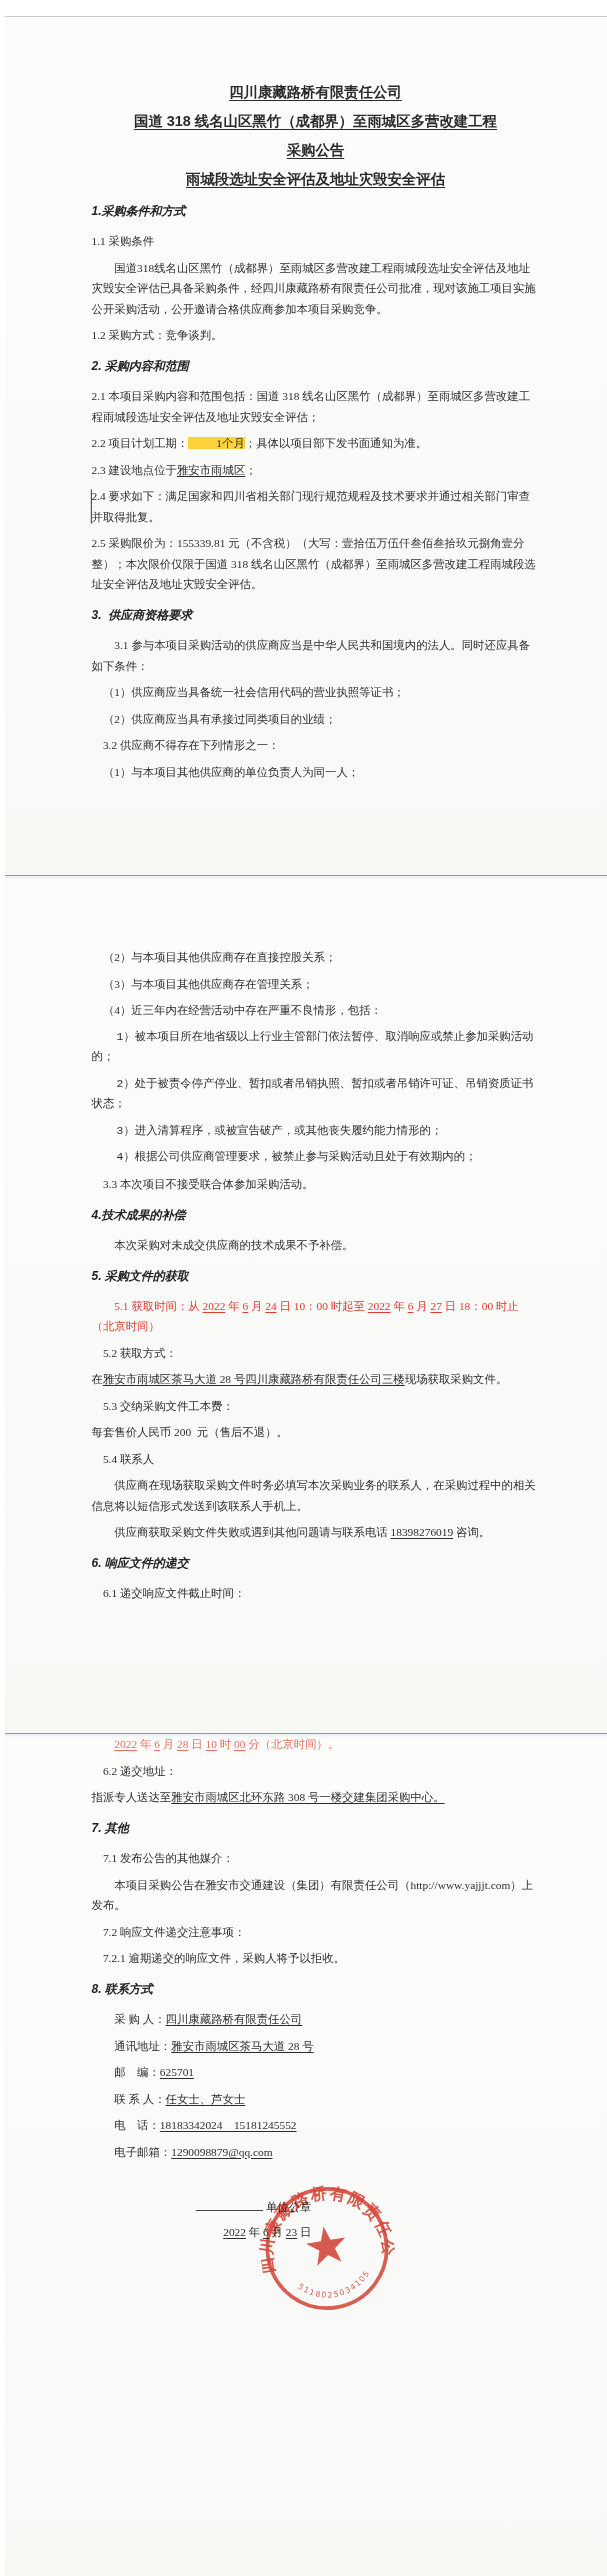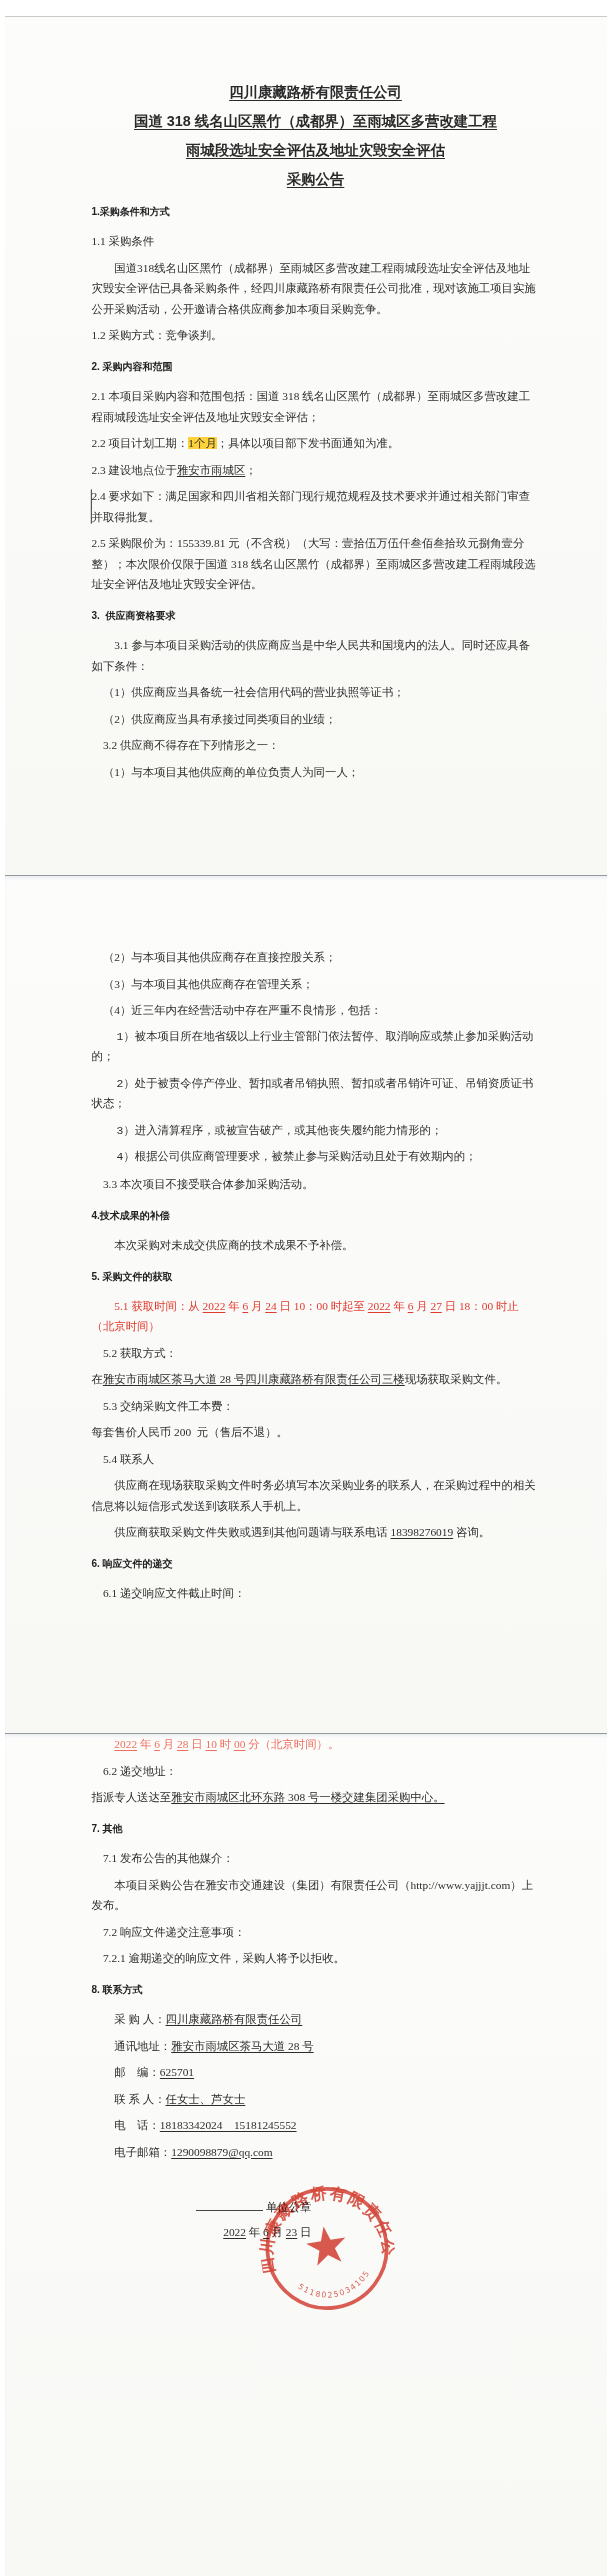--- a/index.html
+++ b/index.html
@@ -15,36 +15,36 @@
   }
   .page-1 { height:859px; border-top:0.8px solid #c9cbcb; padding-top:65px; }
   .page-2 { height:858px; border-top:1.5px solid #969a9e; padding-top:71px;
             box-shadow:inset 0 3px 4.6px -2.3px #dfe5e9; }
   .page-3 { height:859px; border-top:1.5px solid #969a9e; 
             box-shadow:inset 0 3px 4.6px -2.3px #dfe5e9; }
   .content { padding:0 72px 0 87px; font-size:11.4px; line-height:20.5px; }
   .content p { margin:0 0 6px 0; white-space:pre-wrap; }
   .h {
     font-family:"Liberation Sans","DejaVu Sans",sans-serif;
-    font-weight:700; font-size:10px; line-height:21px;
-    margin:10.6px 0 9px 0 !important; color:#222;
+    font-weight:700; font-size:12px; line-height:21px;
+    margin:10.6px 0 9px 0 !important; color:#222;font-style:italic;
   }
   .title-block { text-align:center; margin-bottom:12px; }
   .title-block p {
     font-family:"Liberation Sans","DejaVu Sans",sans-serif;
     font-weight:700; font-size:14.4px; line-height:20px; margin:0 0 9px 0;
     text-decoration:underline; text-underline-offset:3px; color:#2a2a2a;
     white-space:pre-wrap;
   }
   .ind  { text-indent:2em; }
   .ind1 { padding-left:1em; }
   .sub  { text-indent:2.2em;font-family:Liberation Mono, monospace; }
   .bold { font-weight:400; }
   .u    { text-decoration:underline; text-underline-offset:2.3px; }
-  .hl   { background:#fdd23a; text-underline-offset:2.3px; }
+  .hl   { background:#fdd23a; text-underline-offset:2.3px;padding-left:28px; }
   .red  { color:#e23a2e; }
   .red-light { color:#ee6f60; }
   .revbar { box-shadow:-4.6px 0 0 -3.4px #555; }
   .contact-row { margin:0 0 6px 0; padding-left:2em; white-space:pre-wrap; }
   .contact-row .val { text-decoration:underline; text-underline-offset:2.3px; }
   .sign-row { text-align:right; margin:35px 228px 4.6px 0; white-space:pre-wrap; }
   .sign-line { display:inline-block; width:67px; border-bottom:0.8px solid #444;
                height:10.6px; margin-right:3px; vertical-align:baseline; }
   .date-row { text-align:right; margin:0 228px 0 0; white-space:pre-wrap; }
   .seal {
@@ -56,22 +56,22 @@
 </head>
 <body>
 
 <div id="doc">
 
   <div class="page page-1">
     <div class="content">
       <div class="title-block">
         <p>四川康藏路桥有限责任公司</p>
         <p>国道 318 线名山区黑竹（成都界）至雨城区多营改建工程</p>
+        <p>采购公告</p>
         <p>雨城段选址安全评估及地址灾毁安全评估</p>
-        <p>采购公告</p>
       </div>
 
       <p class="h">1.采购条件和方式</p>
       <p>1.1 采购条件</p>
       <p class="ind">国道318线名山区黑竹（成都界）至雨城区多营改建工程雨城段选址安全评估及地址灾毁安全评估已具备采购条件，经四川康藏路桥有限责任公司批准，现对该施工项目实施公开采购活动，公开邀请合格供应商参加本项目采购竞争。</p>
       <p>1.2 采购方式：竞争谈判。</p>
 
       <p class="h">2. 采购内容和范围</p>
       <p>2.1 本项目采购内容和范围包括：国道 318 线名山区黑竹（成都界）至雨城区多营改建工程雨城段选址安全评估及地址灾毁安全评估；</p>
       <p><span>2.2 项目计划工期：</span><span class="hl">1个月</span><span>；具体以项目部下发书面通知为准。</span></p>

